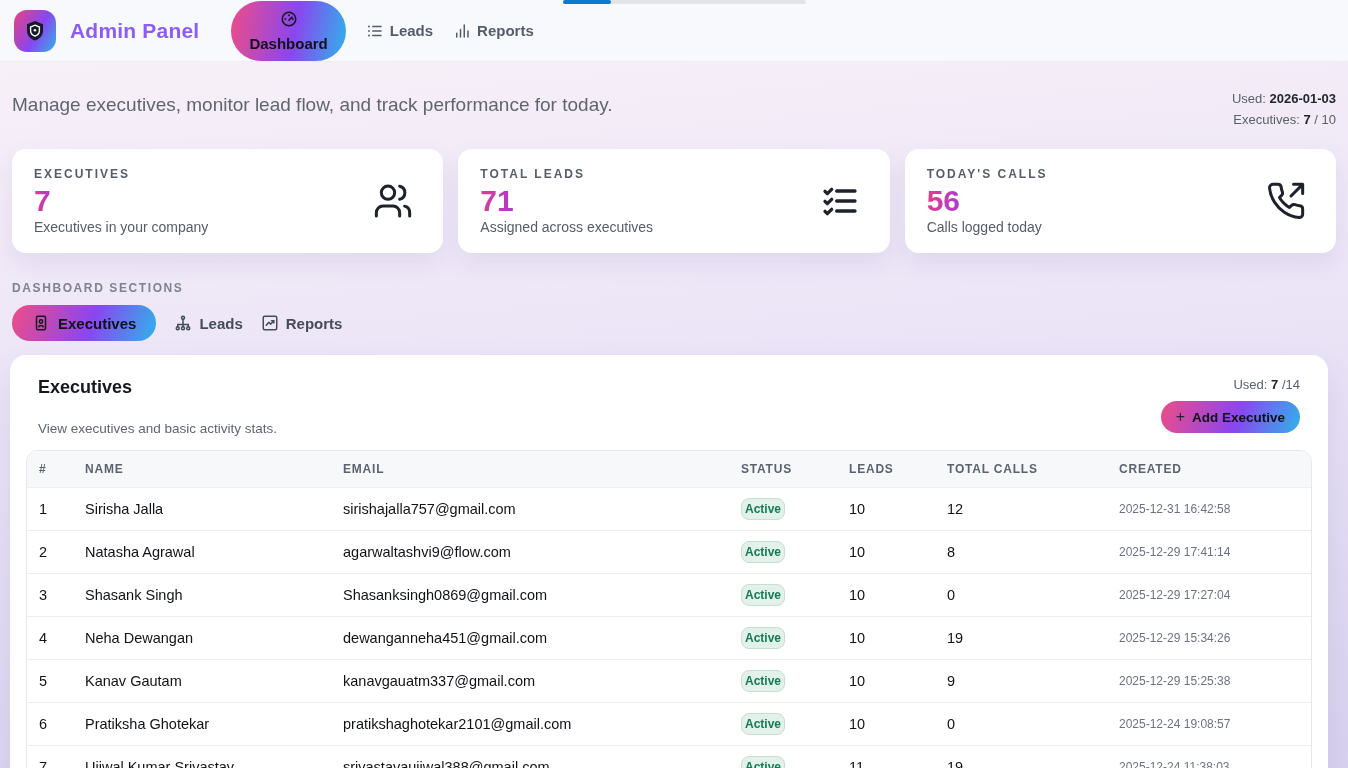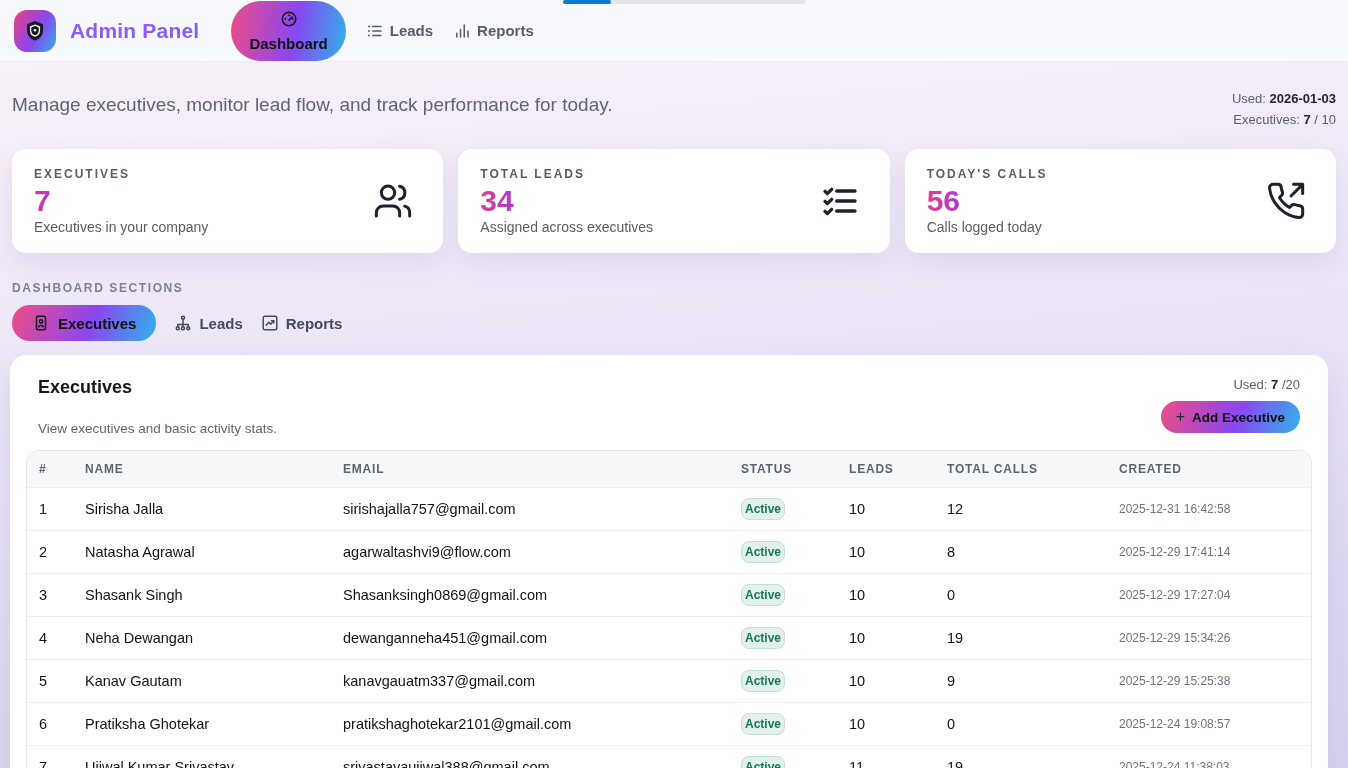--- a/index.html
+++ b/index.html
@@ -191,21 +191,21 @@
         <circle cx="9" cy="7" r="4"></circle>
         <path d="M2 21v-2a4 4 0 0 1 4-4h6a4 4 0 0 1 4 4v2"></path>
         <path d="M16 3.1a4 4 0 0 1 0 7.8M22 21v-2a4 4 0 0 0-3-3.9"></path>
       </svg>
     </span>
   </div>
 
   <div class="card">
     <div>
       <div class="card-label">TOTAL LEADS</div>
-      <div class="card-num">34</div>
+      <div class="card-num">71</div>
       <div class="card-cap">Assigned across executives</div>
     </div>
     <span class="card-icon">
       <svg width="40" height="40" viewBox="0 0 24 24" fill="none" stroke="#1d222b" stroke-width="2" stroke-linecap="round" stroke-linejoin="round">
         <path d="M10 6h11M10 12h11M10 18h11"></path>
         <path d="M3 6.2l1.4 1.4L7 5M3 12.2l1.4 1.4L7 11M3 18.2l1.4 1.4L7 17"></path>
       </svg>
     </span>
   </div>
 
@@ -263,21 +263,21 @@
 </div>
 
 <div class="panel">
   <div class="panel-head">
     <div>
       <div class="panel-title">Executives</div>
       <div class="panel-sub">View executives and basic activity stats.</div>
     </div>
     <div class="panel-right">
       <div class="used-line">
-        <span>Used:</span> <b>7</b> <span>/20</span>
+        <span>Used:</span> <b>7</b> <span>/14</span>
       </div>
       <button class="add-btn">
         <span class="add-plus">+</span>
         <span>Add Executive</span>
       </button>
     </div>
   </div>
 
   <div class="table-wrap">
     <table>

